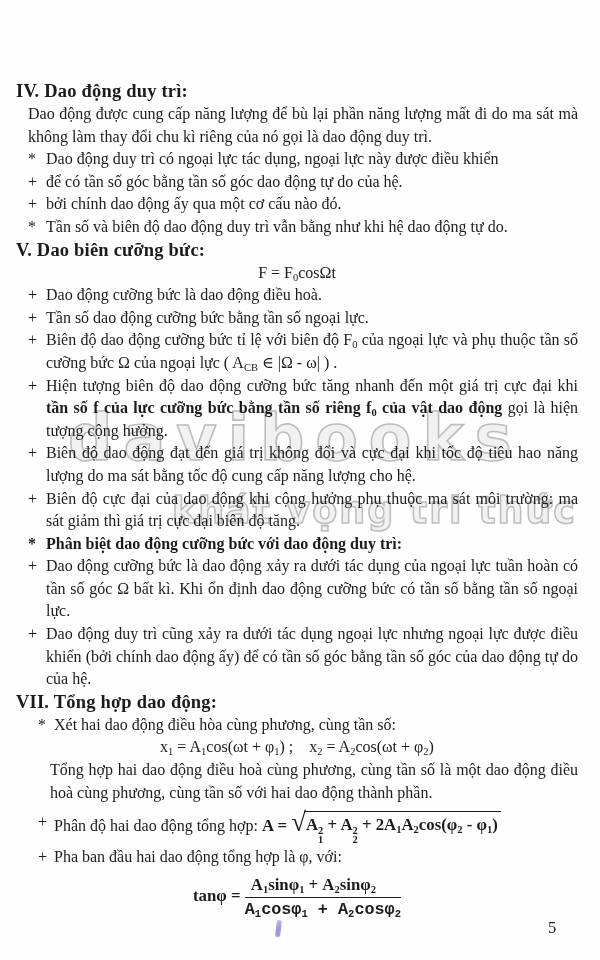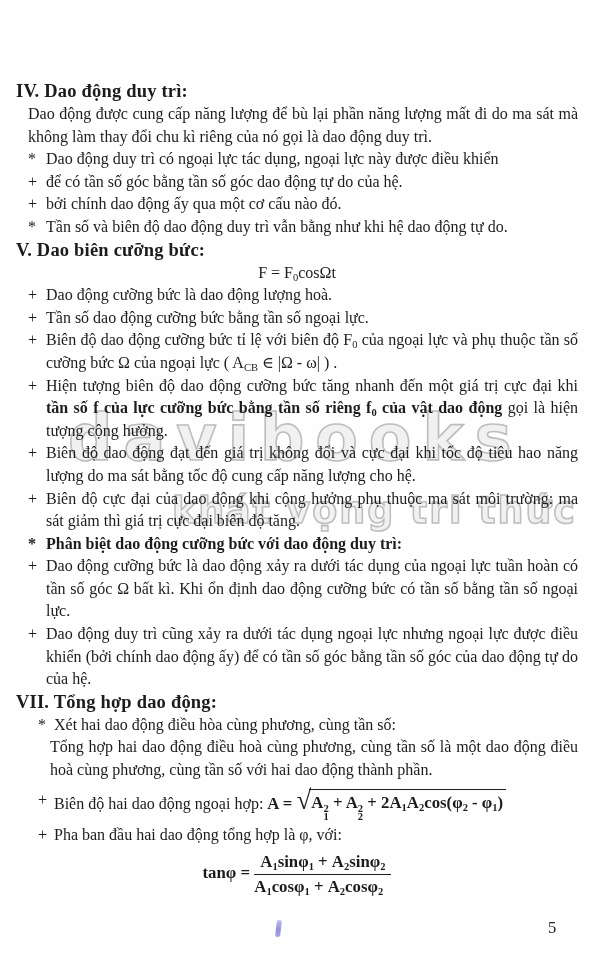--- a/index.html
+++ b/index.html
@@ -26,21 +26,21 @@
   .ss .s-sup,.ss .s-sub{font-size:10.5px;line-height:8.5px;}
   .ctr{text-align:center;}
   .fm{font-weight:bold;font-size:16.8px;}
   .sqrt{display:inline-flex;align-items:flex-start;font-weight:bold;font-size:16.8px;white-space:nowrap;}
   .rsym{font-size:27px;line-height:22px;font-weight:bold;margin-right:-2px;position:relative;top:0px;}
   .rad{border-top:1.7px solid var(--ink,#1c1c1c);padding:2px 3px 0 2px;}
   .fline{margin-top:7px;margin-bottom:2px;}
   .fracline{margin-top:6px;}
   .frac{display:inline-block;vertical-align:middle;text-align:left;font-weight:bold;font-size:16.8px;}
   .frac .num{display:block;border-bottom:1.7px solid var(--ink,#1c1c1c);padding:0 6px 2px;line-height:20px;}
-  .frac .den{display:block;padding-top:2px;line-height:20px;}
+  .frac .den{display:block;padding-top:2px;line-height:20px;font-family:Liberation Mono, monospace;}
   .wm{
     position:absolute;z-index:1;
     font-family:"DejaVu Sans","Liberation Sans",sans-serif;
     font-weight:bold;
     color:rgba(185,185,185,0.18);
     -webkit-text-stroke:1.6px var(--wm,#bdbdbd);
     white-space:nowrap;user-select:none;
   }
   .wm1{left:68px;top:428px;font-size:62px;letter-spacing:11px;transform:scaleY(1.02);}
   .wm2{left:172px;top:499px;font-size:38px;letter-spacing:2px;transform:scaleX(.96);transform-origin:left;}
@@ -73,21 +73,21 @@
         <div class="tx"><span>bởi chính dao động ấy qua một cơ cấu nào đó.</span></div>
       </div>
       <div class="row">
         <span class="mk">*</span>
         <div class="tx"><span>Tần số và biên độ dao động duy trì vẫn bằng như khi hệ dao động tự do.</span></div>
       </div>
       <div class="h">V. Dao biên cưỡng bức:</div>
       <div class="ctr">F = F<sub>0</sub>cosΩt</div>
       <div class="row">
         <span class="mk">+</span>
-        <div class="tx"><span>Dao động cưỡng bức là dao động lượng hoà.</span></div>
+        <div class="tx"><span>Dao động cưỡng bức là dao động điều hoà.</span></div>
       </div>
       <div class="row">
         <span class="mk">+</span>
         <div class="tx"><span>Tần số dao động cưỡng bức bằng tần số ngoại lực.</span></div>
       </div>
       <div class="row">
         <span class="mk">+</span>
         <div class="tx"><span>Biên độ dao động cưỡng bức tỉ lệ với biên độ F<sub>0</sub> của ngoại lực và phụ thuộc tần số cưỡng bức Ω của ngoại lực ( A<sub>CB</sub> ∈ |Ω - ω| ) .</span></div>
       </div>
       <div class="row">
@@ -112,24 +112,25 @@
       </div>
       <div class="row">
         <span class="mk">+</span>
         <div class="tx"><span>Dao động duy trì cũng xảy ra dưới tác dụng ngoại lực nhưng ngoại lực được điều khiển (bởi chính dao động ấy) để có tần số góc bằng tần số góc của dao động tự do của hệ.</span></div>
       </div>
       <div class="h">VII. Tổng hợp dao động:</div>
       <div class="row ind2">
         <span class="mk">*</span>
         <div class="tx"><span>Xét hai dao động điều hòa cùng phương, cùng tần số:</span></div>
       </div>
+      <div class="ctr">x<sub>1</sub> = A<sub>1</sub>cos(ωt + φ<sub>1</sub>) ;&nbsp;&nbsp;&nbsp;&nbsp;x<sub>2</sub> = A<sub>2</sub>cos(ωt + φ<sub>2</sub>)</div>
       <div class="para ind2">Tổng hợp hai dao động điều hoà cùng phương, cùng tần số là một dao động điều hoà cùng phương, cùng tần số với hai dao động thành phần.</div>
       <div class="row fline ind2">
         <span class="mk">+</span>
-        <div class="tx"><span>Biên độ hai dao động ngoại hợp: </span><span class="fm">A = </span><span class="sqrt">
+        <div class="tx"><span>Phân độ hai dao động tổng hợp: </span><span class="fm">A = </span><span class="sqrt">
             <span class="rsym">√</span>
             <span class="rad">A<span class="ss">
                 <span class="s-sup">2</span>
                 <span class="s-sub">1</span>
               </span> + A<span class="ss">
                 <span class="s-sup">2</span>
                 <span class="s-sub">2</span>
               </span> + 2A<sub>1</sub>A<sub>2</sub>cos(φ<sub>2</sub> - φ<sub>1</sub>)</span>
           </span></div>
       </div>

